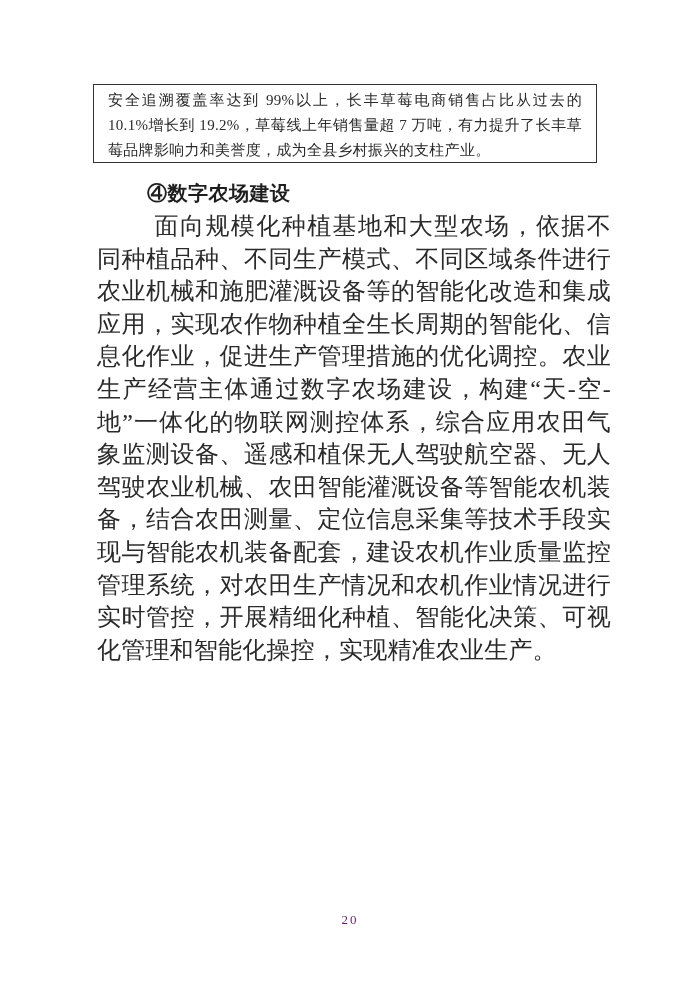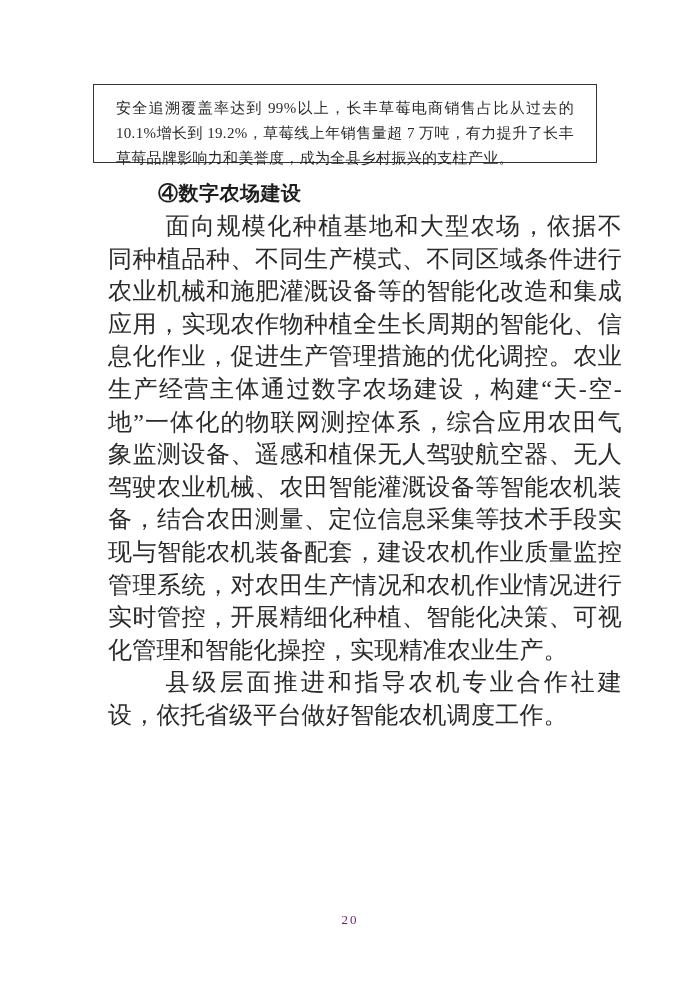--- a/index.html
+++ b/index.html
@@ -22,31 +22,31 @@
     left: 93px;
     top: 84px;
     width: 504px;
     height: 79px;
     box-sizing: border-box;
     border: 1.5px solid #333333;
     padding: 3px 14px 0 14px;
     background: #ffffff;
   }
   .callout p {
-    margin: 8px;
+    margin: 0;
     font-size: 15px;
     line-height: 25px;
     text-align: justify;
     text-justify: inter-ideograph;
     letter-spacing: 0.3px;
   }
   
   .content {
     position: absolute;
-    left: 108px;
+    left: 97px;
     top: 176px;
     width: 514px;
   }
   .heading {
     margin: 0;
     padding-left: 50px;
     font-size: 20px;
     font-weight: bold;
     line-height: 34px;
     color: #1e1e1e;
@@ -78,18 +78,17 @@
 
 <div class="page">
 
   <div class="callout">
     <p>安全追溯覆盖率达到 99%以上，长丰草莓电商销售占比从过去的 10.1%增长到 19.2%，草莓线上年销售量超 7 万吨，有力提升了长丰草莓品牌影响力和美誉度，成为全县乡村振兴的支柱产业。</p>
   </div>
 
   <div class="content">
     <h3 class="heading">④数字农场建设</h3>
     <p class="para">面向规模化种植基地和大型农场，依据不同种植品种、不同生产模式、不同区域条件进行农业机械和施肥灌溉设备等的智能化改造和集成应用，实现农作物种植全生长周期的智能化、信息化作业，促进生产管理措施的优化调控。农业生产经营主体通过数字农场建设，构建“天-空-地”一体化的物联网测控体系，综合应用农田气象监测设备、遥感和植保无人驾驶航空器、无人驾驶农业机械、农田智能灌溉设备等智能农机装备，结合农田测量、定位信息采集等技术手段实现与智能农机装备配套，建设农机作业质量监控管理系统，对农田生产情况和农机作业情况进行实时管控，开展精细化种植、智能化决策、可视化管理和智能化操控，实现精准农业生产。</p>
-    <p class="para">县级层面推进和指导农机专业合作社建设，依托省级平台做好智能农机调度工作。</p>
   </div>
 
   <div class="page-number">20</div>
 
 </div>
 
 </body></html>

